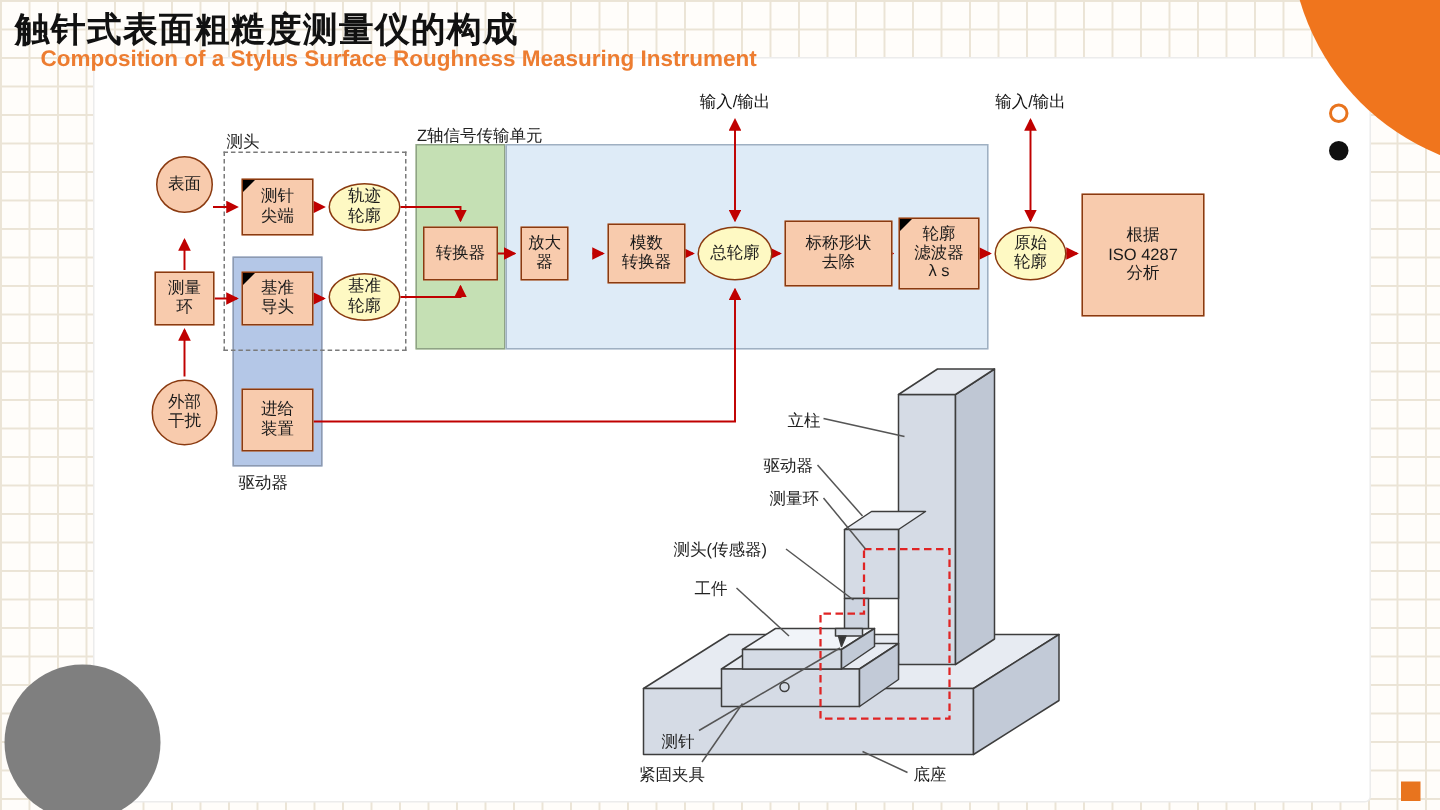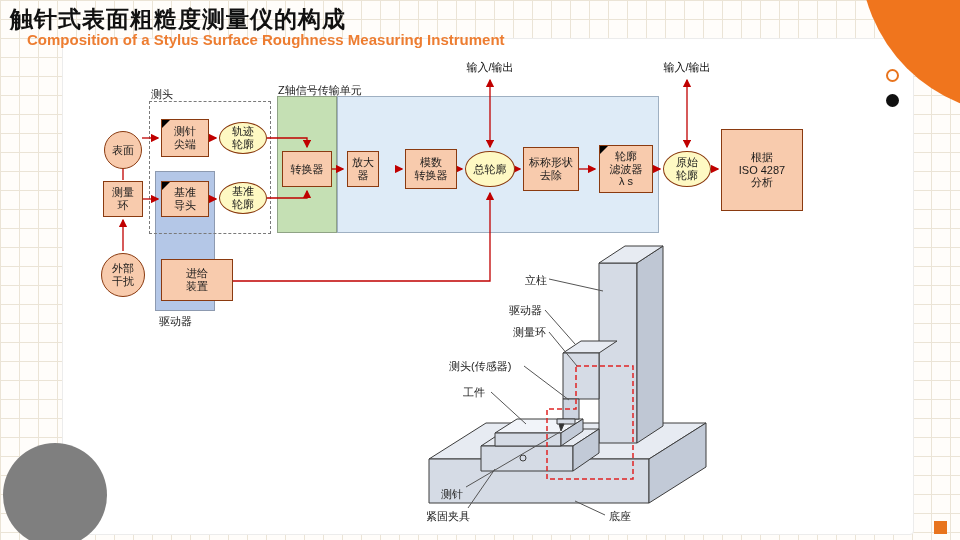--- a/index.html
+++ b/index.html
@@ -124,21 +124,21 @@
         <line x1="482" y1="271" x2="512" y2="305"></line>
         <line x1="486" y1="293" x2="514" y2="327"></line>
         <line x1="461" y1="327" x2="506" y2="361"></line>
         <line x1="428" y1="353" x2="463" y2="385"></line>
         <line x1="403" y1="448" x2="497" y2="393"></line>
         <line x1="405" y1="469" x2="432" y2="430"></line>
         <line x1="542" y1="476" x2="512" y2="462"></line>
       </g>
     </svg>
 
-    <div class="node circle" style="left:41px;top:92px;width:38px;height:38px;">
+    <div class="node circle" style="left:41px;top:65px;width:38px;height:38px;">
       <span>表面</span>
     </div>
     <div class="node box" style="left:98px;top:80px;width:48px;height:38px;">
       <i class="mark"></i>
       <span>测针</span>
       <span>尖端</span>
     </div>
     <div class="node ellipse" style="left:156px;top:83px;width:48px;height:32px;">
       <span>轨迹</span>
       <span>轮廓</span>
@@ -153,38 +153,38 @@
       <span>导头</span>
     </div>
     <div class="node ellipse" style="left:156px;top:143px;width:48px;height:32px;">
       <span>基准</span>
       <span>轮廓</span>
     </div>
     <div class="node circle" style="left:38px;top:214px;width:44px;height:44px;">
       <span>外部</span>
       <span>干扰</span>
     </div>
-    <div class="node box" style="left:98px;top:220px;width:72px;height:42px;">
+    <div class="node box" style="left:98px;top:220px;width:48px;height:42px;">
       <span>进给</span>
       <span>装置</span>
     </div>
     <div class="node box" style="left:219px;top:112px;width:50px;height:36px;">
       <span>转换器</span>
     </div>
     <div class="node box" style="left:284px;top:112px;width:32px;height:36px;">
       <span>放大器</span>
     </div>
     <div class="node box" style="left:342px;top:110px;width:52px;height:40px;align-items:center;">
       <span>模数</span>
       <span>转换器</span>
     </div>
     <div class="node ellipse" style="left:402px;top:112px;width:50px;height:36px;">
       <span>总轮廓</span>
     </div>
-    <div class="node box" style="left:460px;top:108px;width:56px;height:44px;">
+    <div class="node box" style="left:460px;top:108px;width:72px;height:44px;">
       <span>标称形状</span>
       <span>去除</span>
     </div>
     <div class="node box" style="left:536px;top:106px;width:54px;height:48px;">
       <i class="mark"></i>
       <span>轮廓</span>
       <span>滤波器</span>
       <span>λ s</span>
     </div>
     <div class="node ellipse" style="left:600px;top:112px;width:48px;height:36px;">

